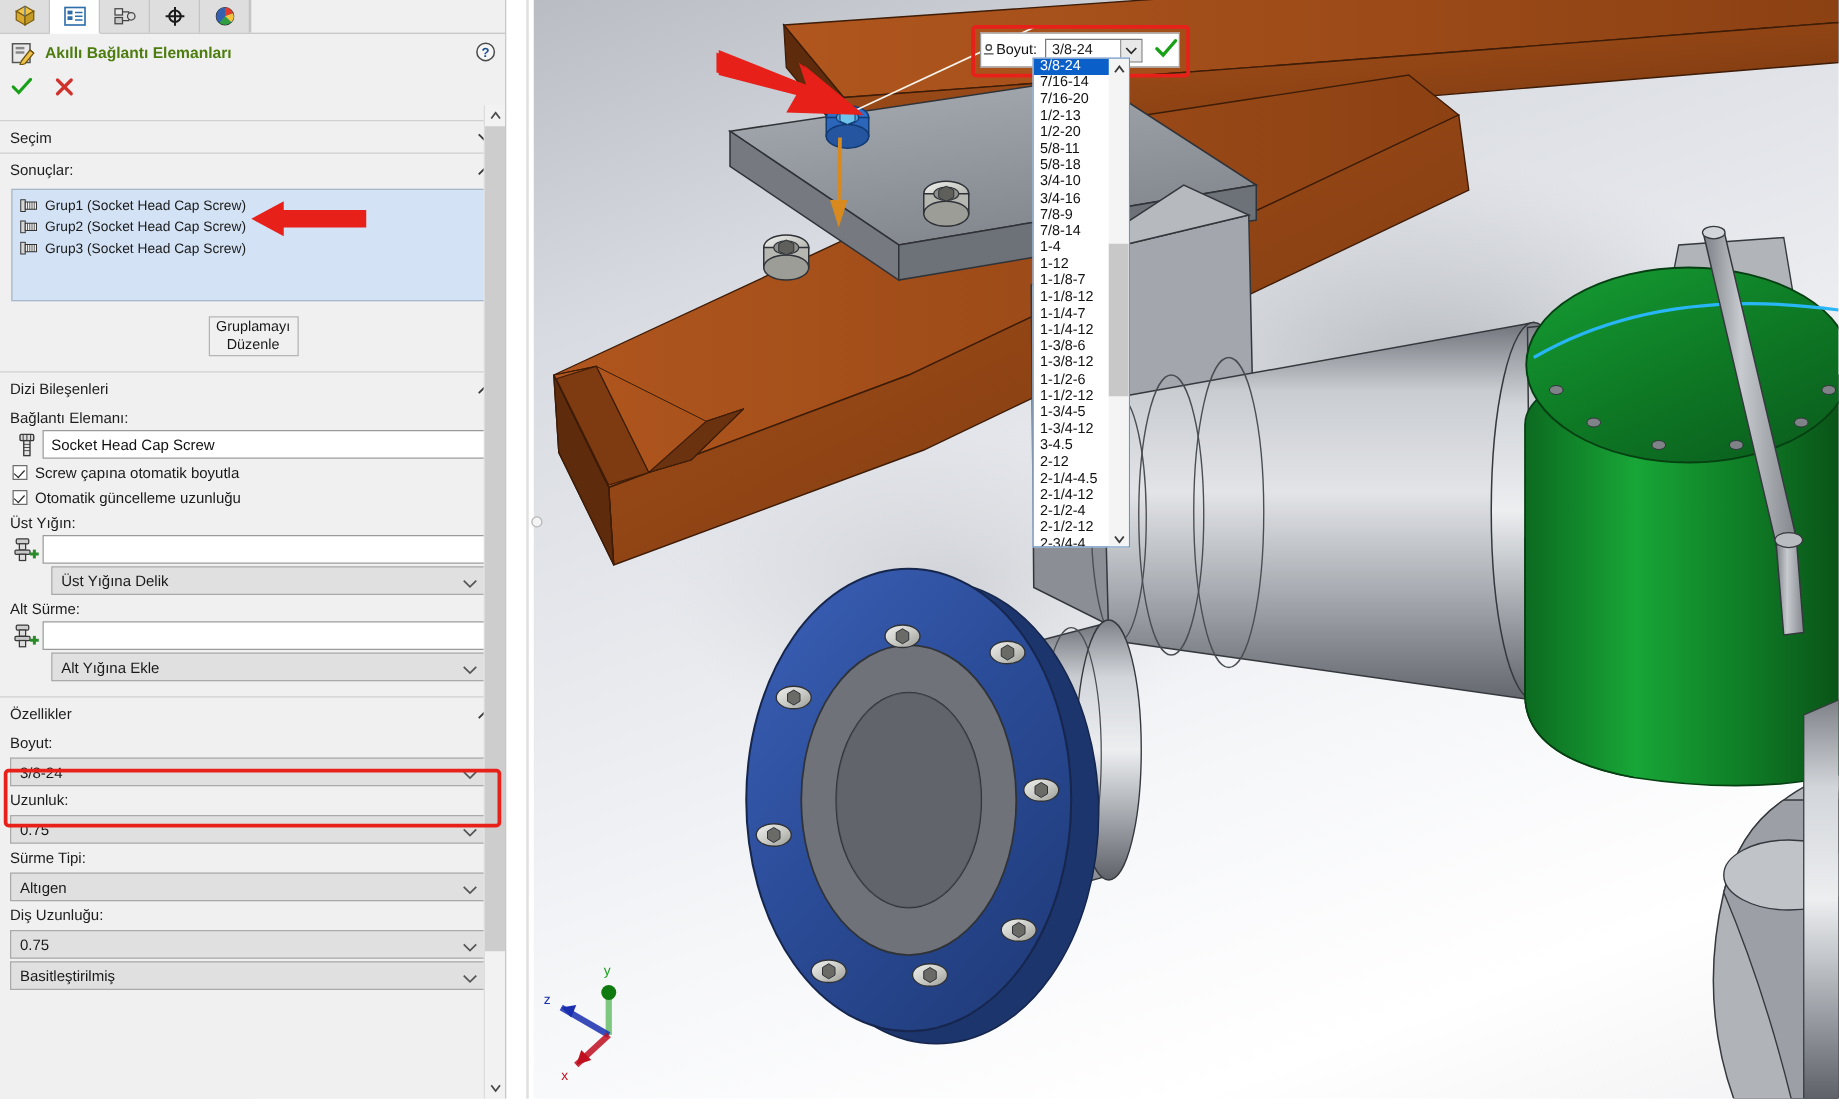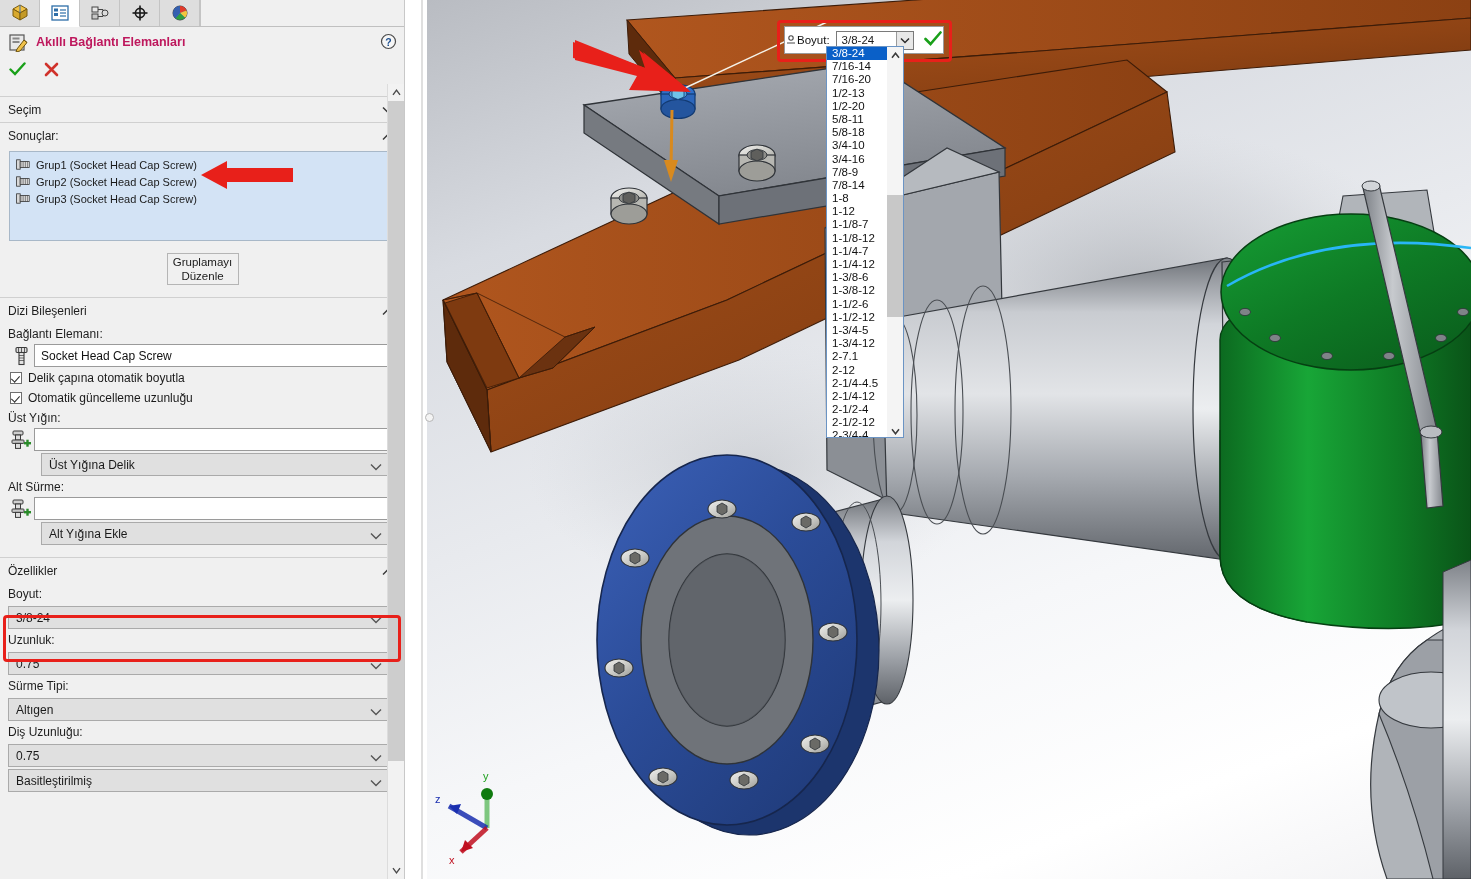--- a/index.html
+++ b/index.html
@@ -51,21 +51,21 @@
 
   
   #pm-header {
     position: absolute; left: 0; top: 28px; width: 405px; height: 55px;
     background: #f0f0f0;
   }
   #pm-title-row {
     display: flex; align-items: center; height: 28px; padding: 0 8px;
   }
   #pm-title {
-    font-size: 12.5px; font-weight: bold; margin-left: 8px; color: #be185d;
+    font-size: 12.5px; font-weight: bold; margin-left: 8px; color: #4d7c0f;
   }
   #help-icon { position: absolute; right: 8px; top: 5px; cursor: pointer; }
   #pm-ok-cancel {
     display: flex; align-items: center; height: 26px; padding-left: 7px; gap: 14px;
   }
   .oc-btn { cursor: pointer; width: 20px; height: 20px; display:flex; align-items:center; justify-content:center;}
 
   
   #pm-scroll {
     position: absolute; left: 0; top: 84px; width: 405px; height: 795px;
@@ -693,21 +693,21 @@
               <line x1="6" y1="9.5" x2="11" y2="9.5" stroke="#3a3a3a" stroke-width="0.7"></line>
               <line x1="6" y1="12" x2="11" y2="12" stroke="#3a3a3a" stroke-width="0.7"></line>
               <line x1="6" y1="14.5" x2="11" y2="14.5" stroke="#3a3a3a" stroke-width="0.7"></line>
             </svg>
           </span>
           <div class="textbox">Socket Head Cap Screw</div>
         </div>
 
         <div class="check-row">
           <span class="cbox checked"></span>
-          <span>Delik çapına otomatik boyutla</span>
+          <span>Screw çapına otomatik boyutla</span>
         </div>
         <div class="check-row">
           <span class="cbox checked"></span>
           <span>Otomatik güncelleme uzunluğu</span>
         </div>
 
         <div class="sub-label">Üst Yığın:</div>
         <div class="field-row">
           <span class="field-icon">
             <svg width="22" height="21" viewBox="0 0 22 21">
@@ -867,33 +867,33 @@
         <div class="dd-item">7/16-14</div>
         <div class="dd-item">7/16-20</div>
         <div class="dd-item">1/2-13</div>
         <div class="dd-item">1/2-20</div>
         <div class="dd-item">5/8-11</div>
         <div class="dd-item">5/8-18</div>
         <div class="dd-item">3/4-10</div>
         <div class="dd-item">3/4-16</div>
         <div class="dd-item">7/8-9</div>
         <div class="dd-item">7/8-14</div>
-        <div class="dd-item">1-8</div>
+        <div class="dd-item">1-4</div>
         <div class="dd-item">1-12</div>
         <div class="dd-item">1-1/8-7</div>
         <div class="dd-item">1-1/8-12</div>
         <div class="dd-item">1-1/4-7</div>
         <div class="dd-item">1-1/4-12</div>
         <div class="dd-item">1-3/8-6</div>
         <div class="dd-item">1-3/8-12</div>
         <div class="dd-item">1-1/2-6</div>
         <div class="dd-item">1-1/2-12</div>
         <div class="dd-item">1-3/4-5</div>
         <div class="dd-item">1-3/4-12</div>
-        <div class="dd-item">2-7.1</div>
+        <div class="dd-item">3-4.5</div>
         <div class="dd-item">2-12</div>
         <div class="dd-item">2-1/4-4.5</div>
         <div class="dd-item">2-1/4-12</div>
         <div class="dd-item">2-1/2-4</div>
         <div class="dd-item">2-1/2-12</div>
         <div class="dd-item">2-3/4-4</div>
       </div>
     <div id="dd-scrollbar">
       <div class="dd-sb-arrow" id="dd-sb-up">
         <svg width="9" height="7" viewBox="0 0 9 7">

